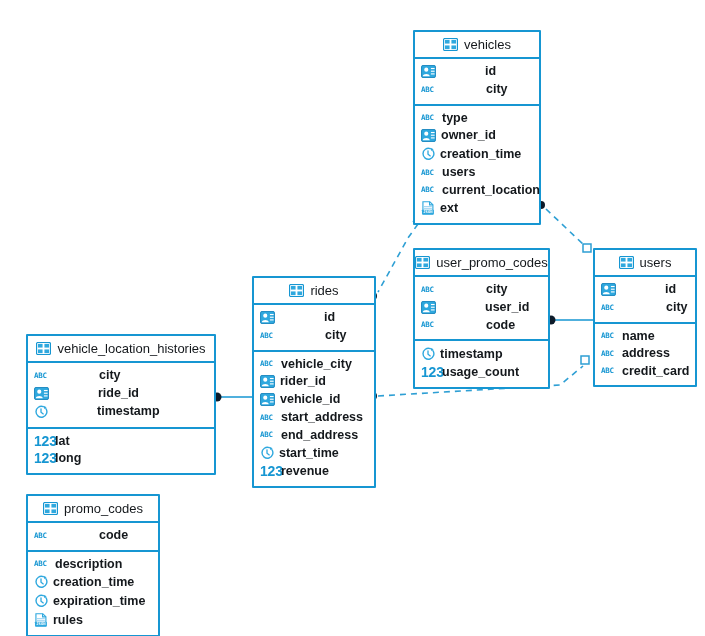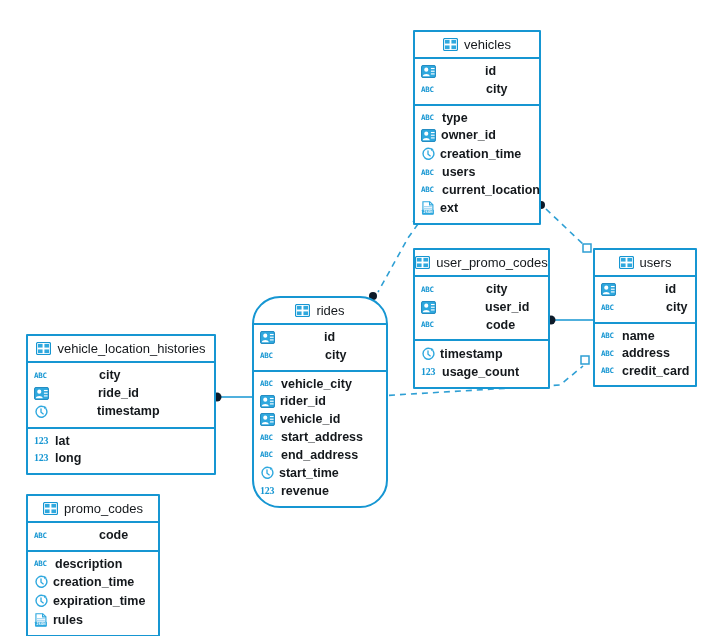--- a/index.html
+++ b/index.html
@@ -52,22 +52,22 @@
   .ico-abc{width:16px;height:11px;}
   .ico-clock{width:14px;height:14px;}
   .ico-num{width:16px;height:11px;}
   .ico-json{width:14px;height:14px;}
 
   .abc-txt{
     font-family:"DejaVu Sans Mono","Liberation Mono",monospace;
     font-size:7.5px;font-weight:bold;color:#1696d2;letter-spacing:-0.3px;
   }
   .num-txt{
-    font-family:Liberation Serif, serif;
-    font-size:10px;font-weight:bold;color:#1696d2;letter-spacing:-0.2px;
+    font-family:Liberation Sans, sans-serif;
+    font-size:14px;font-weight:bold;color:#1696d2;letter-spacing:-0.2px;
   }
 </style>
 </head>
 <body>
 
 <div id="canvas">
 
   <svg class="links" viewBox="0 0 705 636" xmlns="http://www.w3.org/2000/svg">
 
     <g>
@@ -299,21 +299,21 @@
             <span class="fname">address</span>
           </div>
           <div class="field-row">
             <span class="ico ico-abc">
     <span class="abc-txt">ABC</span>
   </span>
             <span class="fname">credit_card</span>
           </div>
         </div>
       </div>
-      <div class="table-node" style="left: 252px; top: 296px; width: 136px; border-radius: 28px;">
+      <div class="table-node" style="left: 252px; top: 276px; width: 124px;">
         <div class="tbl-header">
           <span class="ico ico-table">
     <svg viewBox="0 0 16 14" width="15" height="13" xmlns="http://www.w3.org/2000/svg">
       <rect x="0.5" y="0.5" width="15" height="13" rx="1.5" fill="#ffffff" stroke="#1696d2" stroke-width="1.3"></rect>
       <rect x="2" y="2" width="5" height="4" fill="#2fa8de"></rect>
       <rect x="9" y="2" width="5" height="4" fill="#2fa8de"></rect>
       <rect x="2" y="8" width="5" height="4" fill="#2fa8de"></rect>
       <rect x="9" y="8" width="5" height="4" fill="#2fa8de"></rect>
     </svg>
   </span>

